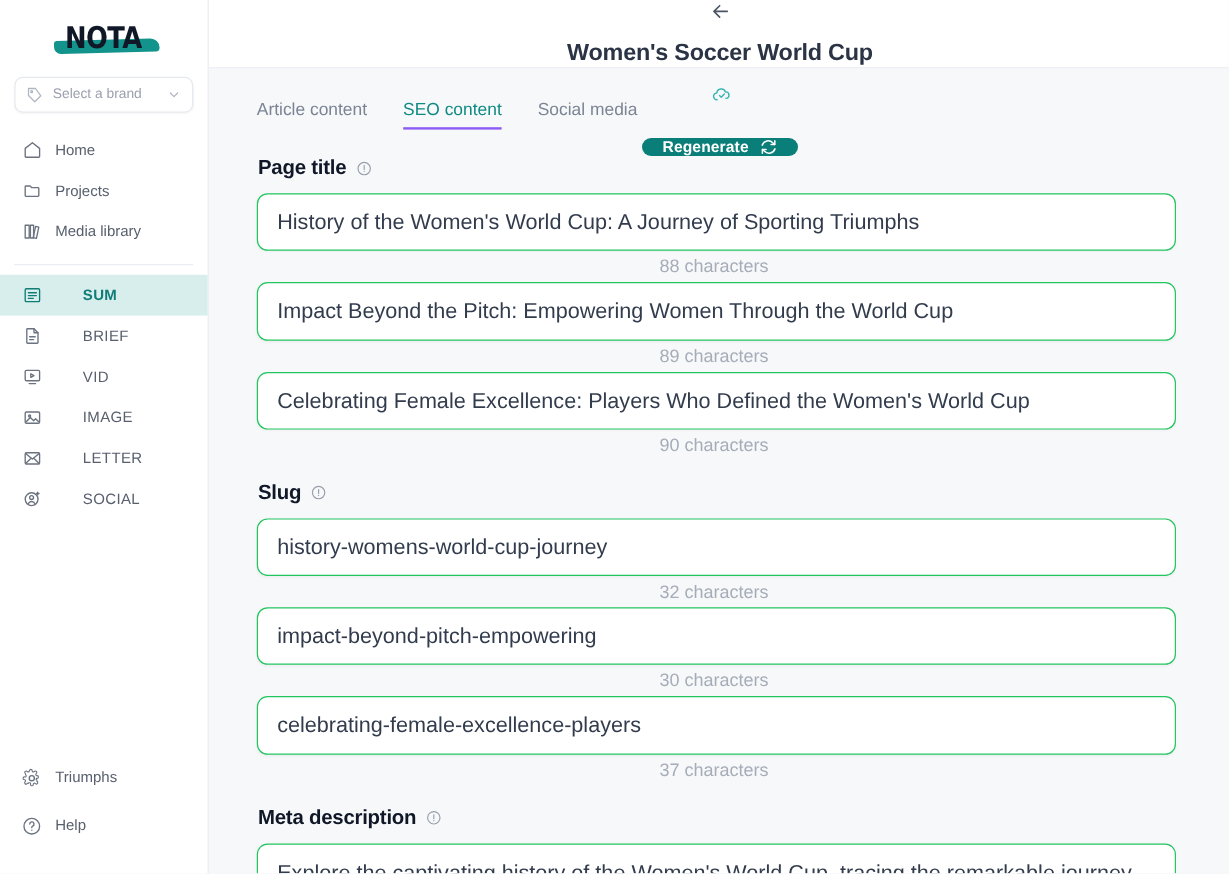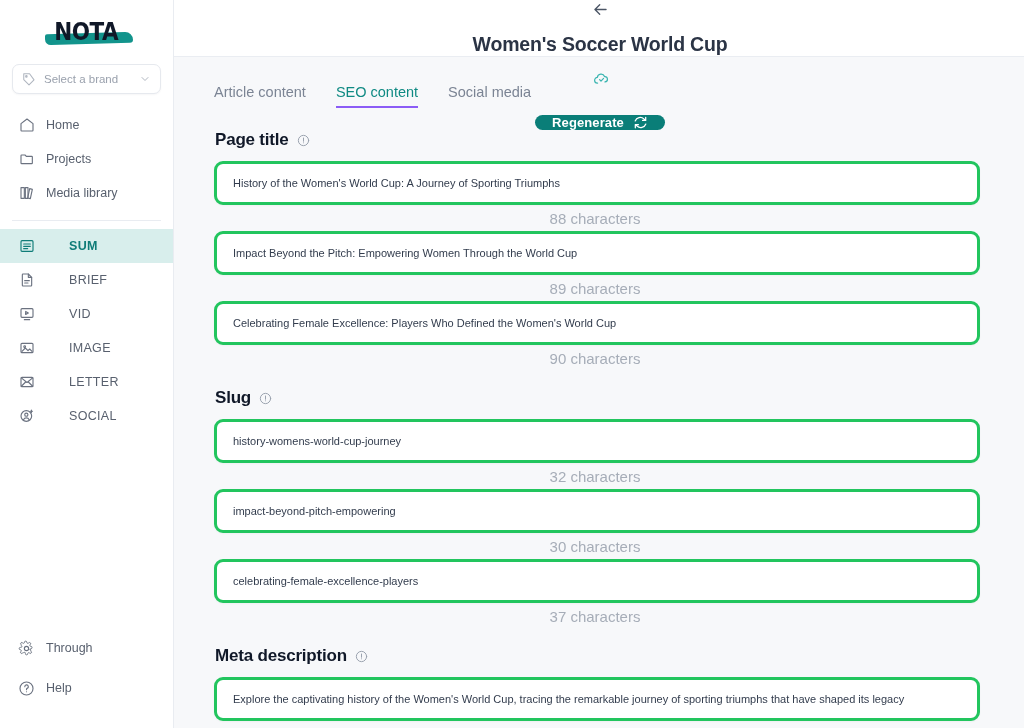--- a/index.html
+++ b/index.html
@@ -216,27 +216,27 @@
     font-weight: bold;
     color: #101828;
     letter-spacing: -0.2px;
   }
   .info-icon { color: #98a0ad; display: flex; align-items: center; }
 
   .section { margin-bottom: 22px; }
 
   .card {
     background: #ffffff;
-    border: 3px solid #22c55e;
+    border: 1px solid #22c55e;
     border-radius: 9px;
     min-height: 44px;
     display: flex;
     align-items: center;
     padding: 11px 16px;
-    font-size: 11px;
+    font-size: 18px;
     color: #323c4d;
     box-shadow: 0 1px 2px rgba(16,24,40,0.035);
     line-height: 1.35;
     cursor: text;
   }
   .char-count {
     text-align: center;
     font-size: 15px;
     color: #a6adb8;
     padding: 5px 4px 0 0;
@@ -377,21 +377,21 @@
     </div>
 
     <div class="sidebar-bottom">
       <div class="nav-item">
         <span class="ico">
           <svg width="17" height="17" viewBox="0 0 24 24" fill="none" stroke="#6b7280" stroke-width="1.6" stroke-linecap="round" stroke-linejoin="round">
               <circle cx="12" cy="12" r="3"></circle>
               <path d="M19.4 15a1.6 1.6 0 0 0 .3 1.8l.1.1a2 2 0 1 1-2.8 2.8l-.1-.1a1.6 1.6 0 0 0-2.7 1.1V21a2 2 0 1 1-4 0v-.1A1.6 1.6 0 0 0 7.3 19.4a1.6 1.6 0 0 0-1.8.3l-.1.1a2 2 0 1 1-2.8-2.8l.1-.1a1.6 1.6 0 0 0-1.1-2.7H1.5a2 2 0 1 1 0-4h.1A1.6 1.6 0 0 0 3.2 7.3a1.6 1.6 0 0 0-.3-1.8l-.1-.1a2 2 0 1 1 2.8-2.8l.1.1a1.6 1.6 0 0 0 1.8.3h.1A1.6 1.6 0 0 0 8.6 1.5V1.4a2 2 0 1 1 4 0v.1a1.6 1.6 0 0 0 1 1.5h.1a1.6 1.6 0 0 0 1.8-.3l.1-.1a2 2 0 1 1 2.8 2.8l-.1.1a1.6 1.6 0 0 0-.3 1.8v.1a1.6 1.6 0 0 0 1.5 1h.1a2 2 0 1 1 0 4h-.1a1.6 1.6 0 0 0-1.5 1z" transform="translate(2.1 2.1) scale(0.82)"></path>
             </svg>
         </span>
-        <span>Through</span>
+        <span>Triumphs</span>
       </div>
       <div class="nav-item">
         <span class="ico">
           <svg width="17" height="17" viewBox="0 0 24 24" fill="none" stroke="#6b7280" stroke-width="1.6" stroke-linecap="round" stroke-linejoin="round">
               <circle cx="12" cy="12" r="9.2"></circle>
               <path d="M9.6 9.4a2.5 2.5 0 1 1 3.3 2.4c-.6.2-.9.8-.9 1.5v.4"></path>
               <path d="M12 16.6v.05"></path>
             </svg>
         </span>
         <span>Help</span>

